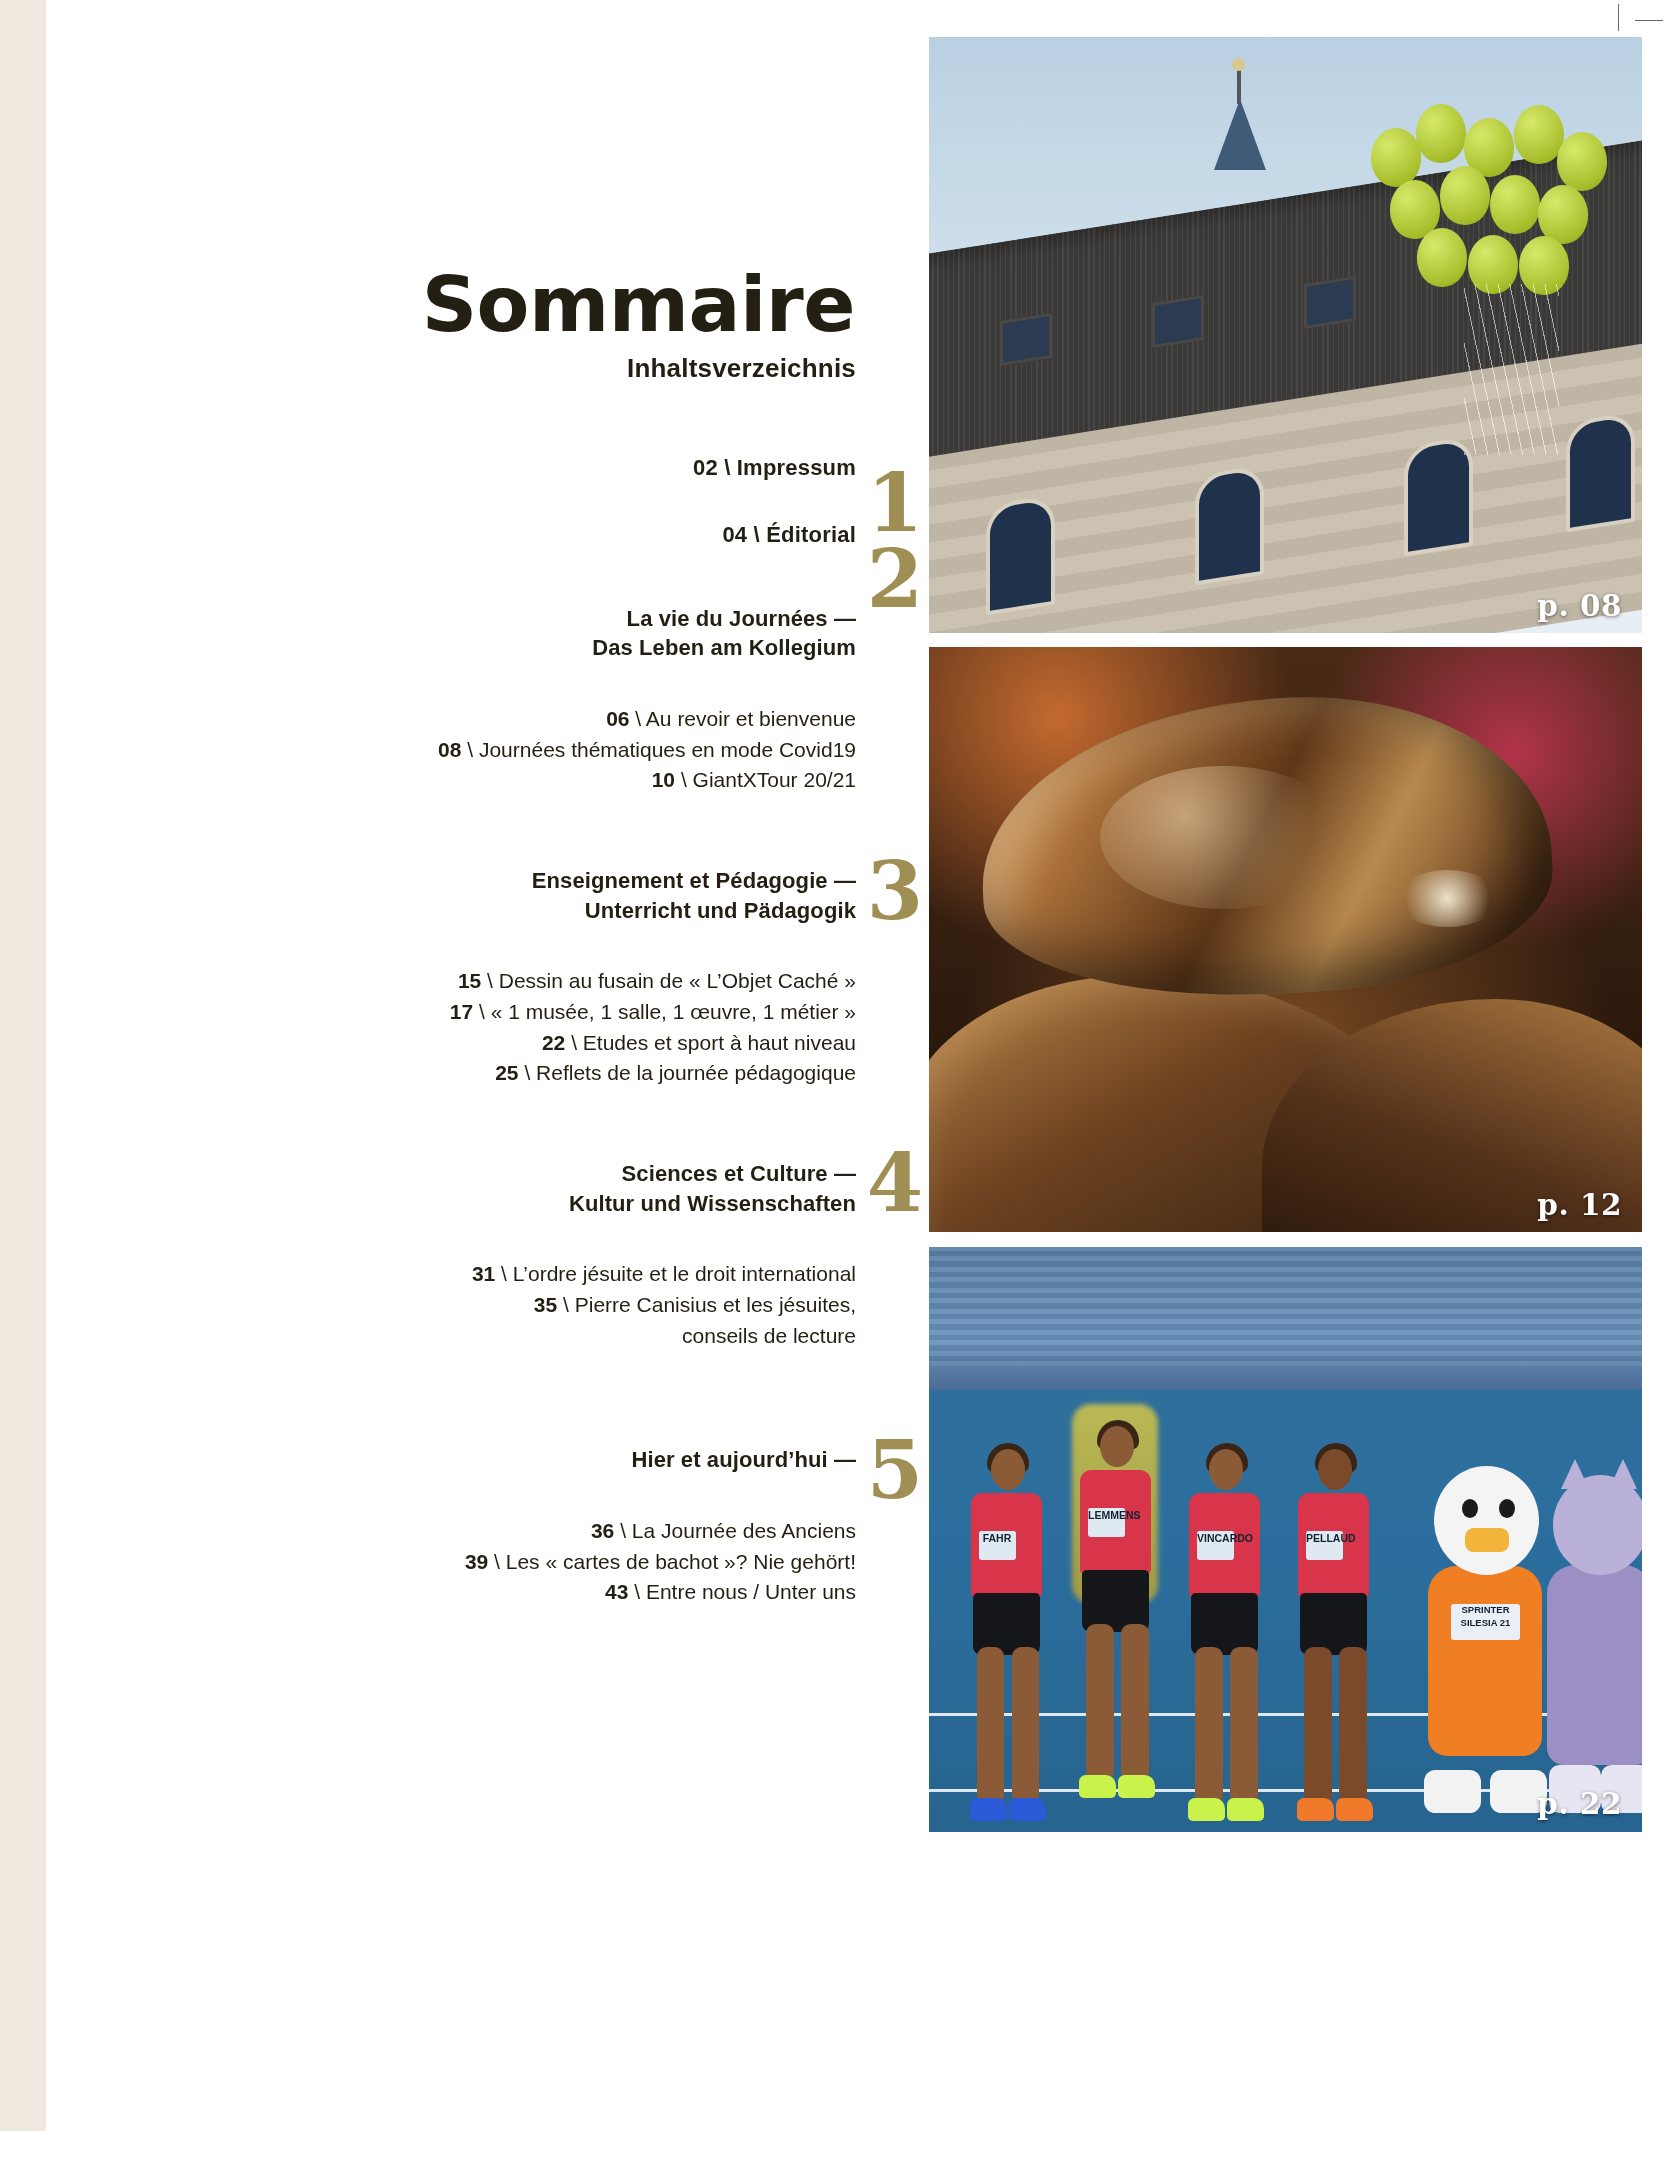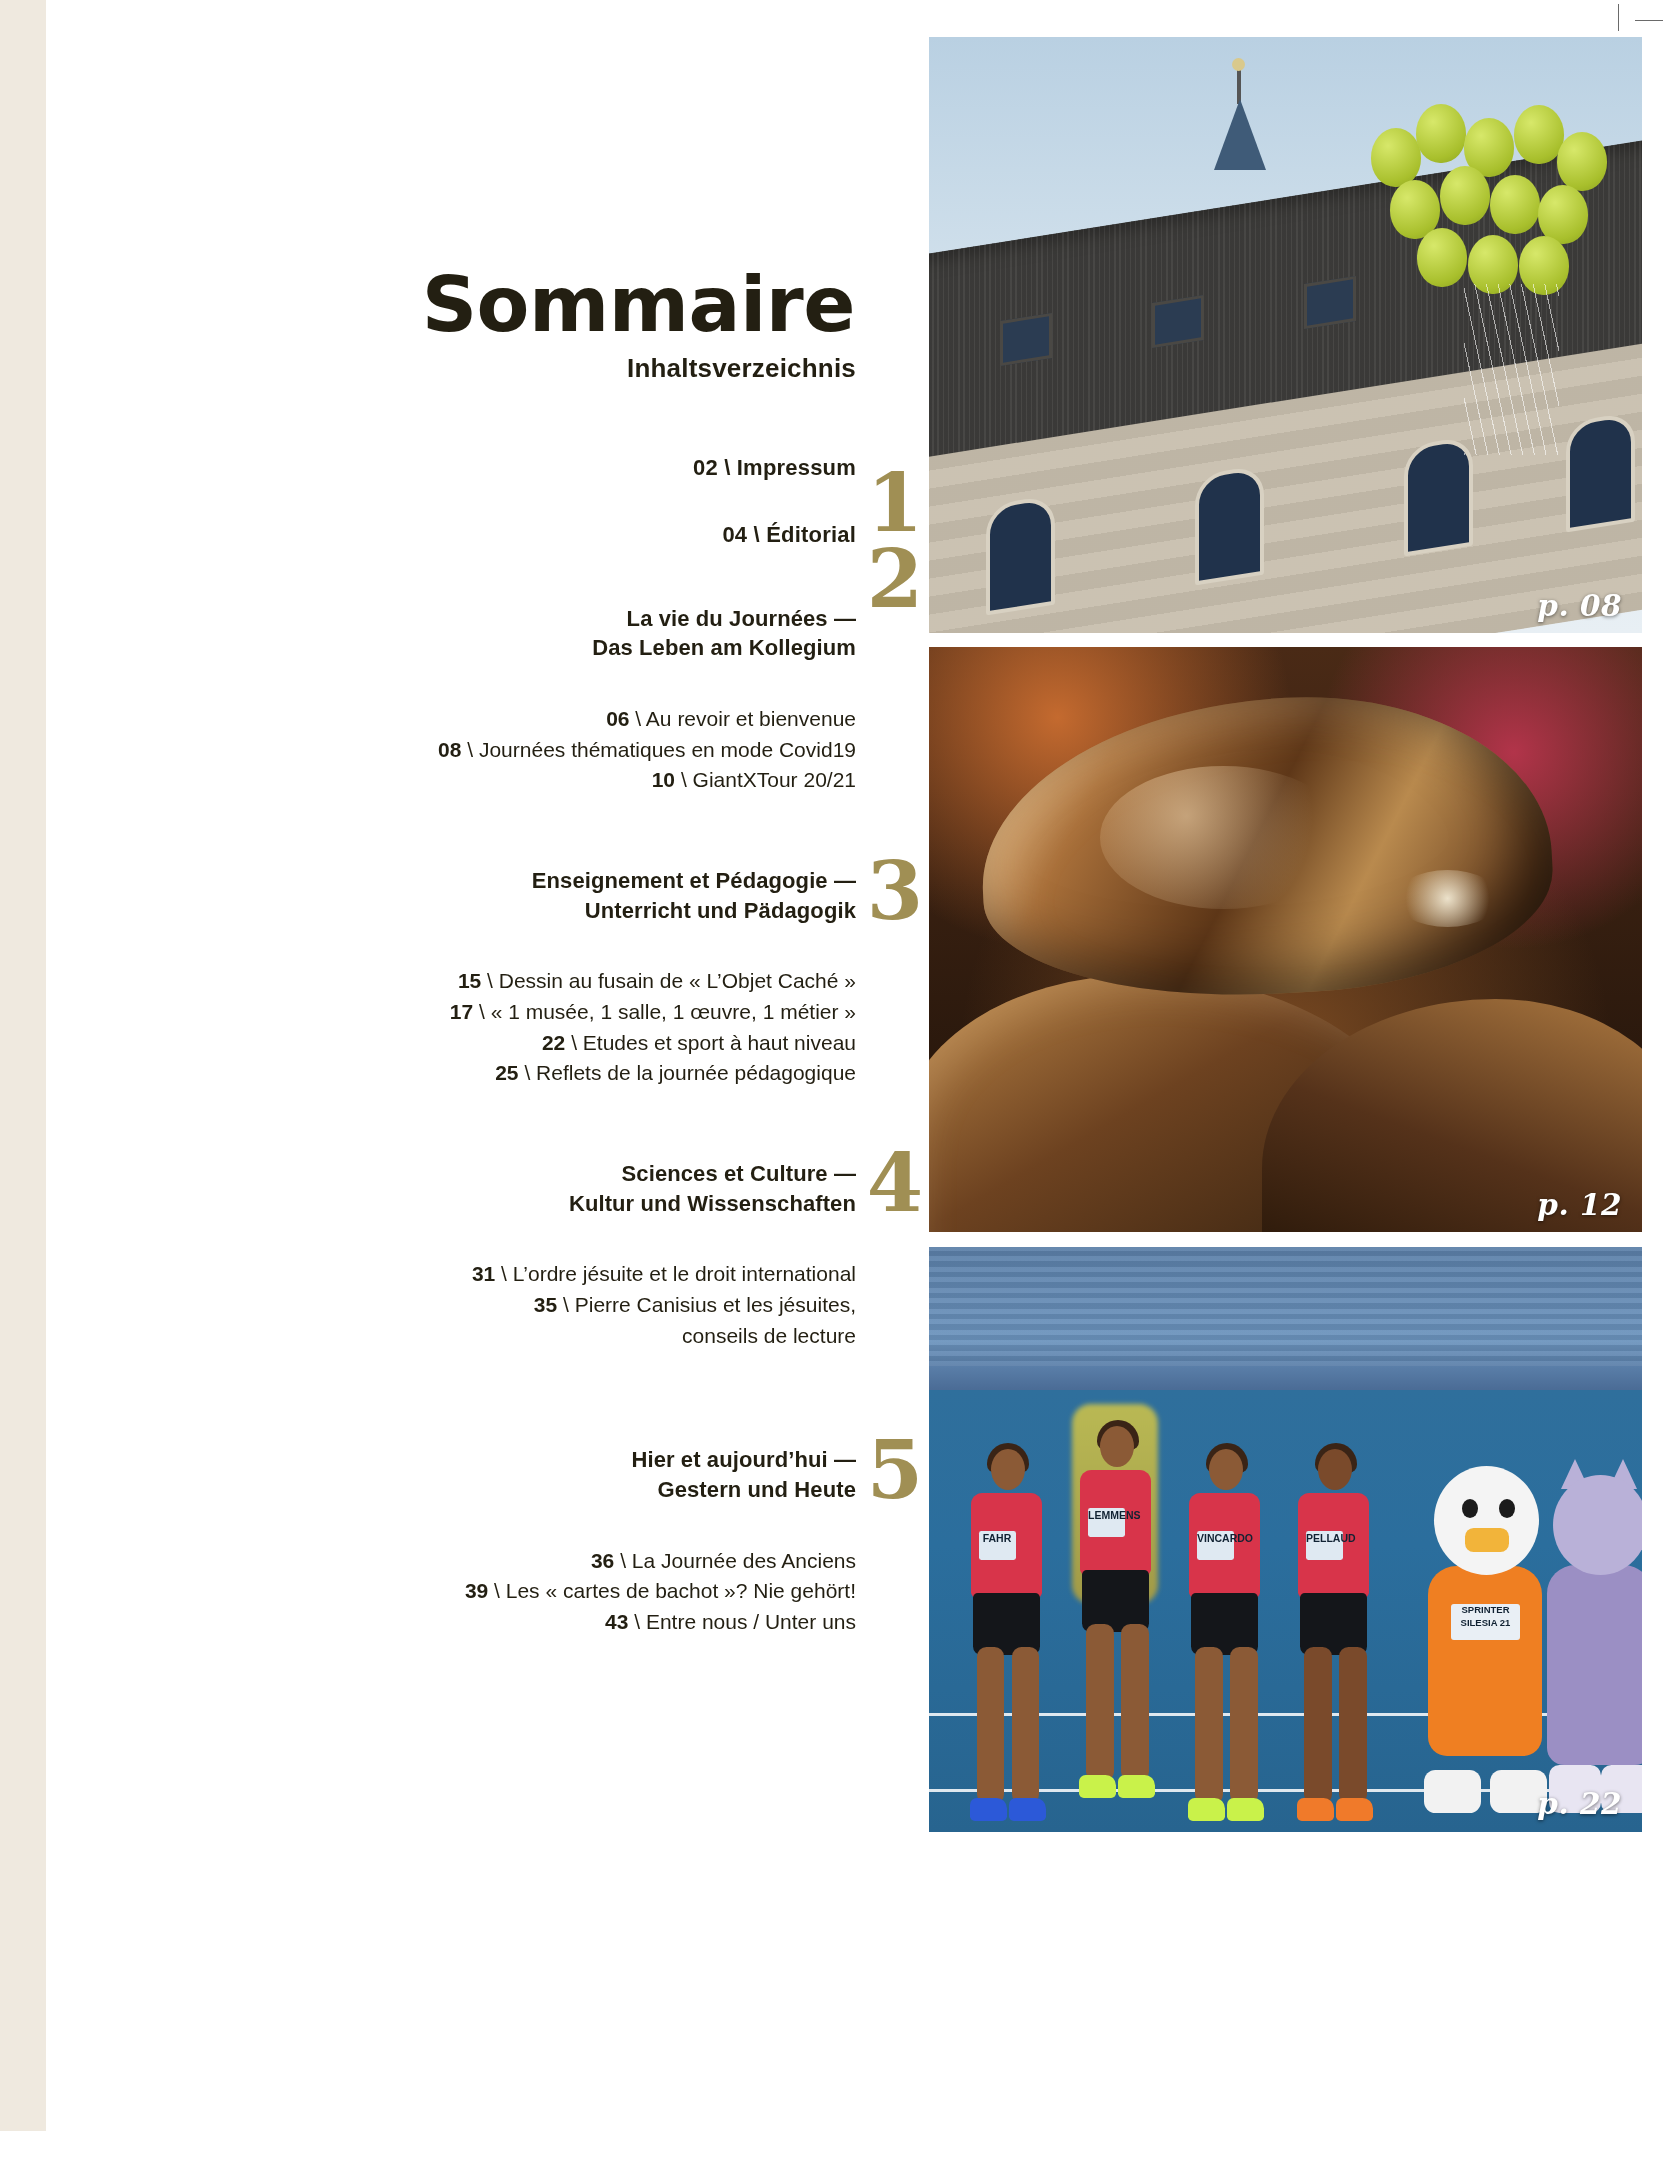--- a/index.html
+++ b/index.html
@@ -156,21 +156,20 @@
   .photo-caption {
     position: absolute;
     right: 20px;
     bottom: 10.5px;
     font-family: "DejaVu Serif", serif;
     font-weight: bold;
     font-size: 29.5px;
     color: #ffffff;
     letter-spacing: 0.5px;
     text-shadow: 0 1px 3.8px rgba(0,0,0,.55);
-    font-style: italic;
   }
 
   
   .ph1 { height: 596px; background: linear-gradient(#a8c4dc, #cfe0ec); }
   .ph1 .sky {
     position: absolute; inset: 0;
     background: linear-gradient(#b9d0e2 0%, #dce8f0 60%, #e8eff4 100%);
   }
   .ph1 .roof {
     position: absolute;
@@ -516,21 +515,20 @@
         <span class="cont">conseils de lecture</span>
       </div>
 
       <div class="gap-xl"></div>
       <div class="gap-s"></div>
 
       <div style="position:relative;">
         <div class="bignum" style="top:-9.5px;">5</div>
         <div class="section-head">
           <div>Hier et aujourd’hui —</div>
-          <div>Gestern und Heute</div>
         </div>
       </div>
 
       <div class="gap-m"></div>
 
       <div class="entry">
         <span class="num">36</span>
         <span>\</span>
         <span>La Journée des Anciens</span>
       </div>

